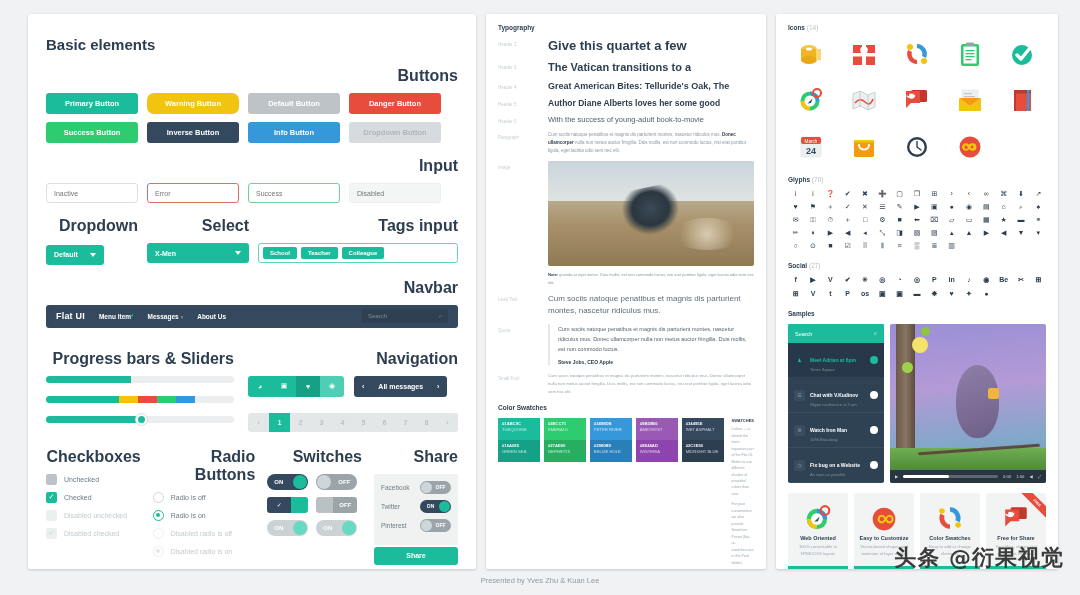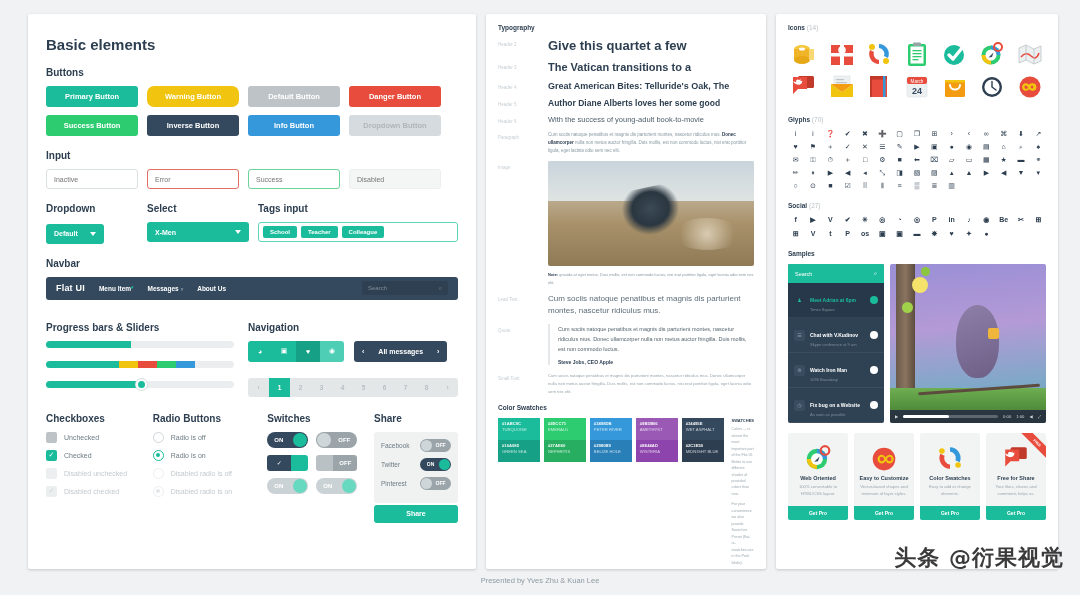--- a/index.html
+++ b/index.html
@@ -11,21 +11,21 @@
     position: relative;
   }
   .board { display: flex; gap: 10px; padding: 14px 22px 0 28px; }
 
   .panel { background: #fff; border-radius: 2px; box-shadow: 0 1px 3px rgba(0,0,0,.18); }
   .panel-basic { width: 448px; height: 555px; padding: 22px 18px; }
   .panel-typo  { width: 280px; height: 555px; padding: 10px 12px; overflow: hidden; }
   .panel-icons { width: 282px; height: 555px; padding: 10px 12px; overflow: hidden; }
 
   h1.section-title { font-size: 15px; color: #2c3e50; font-weight: bold; margin-bottom: 14px; }
-  h2.sub { font-size: 10px; color: #2c3e50; font-weight: bold; margin-bottom: 8px; }
+  h2.sub { font-size: 16px; color: #2c3e50; font-weight: bold; margin-bottom: 8px; text-align: right; }
   .mini-title { font-size: 6.5px; color: #2c3e50; font-weight: bold; margin-bottom: 7px; }
   .mini-title .cnt { color: #bdc3c7; font-weight: normal; }
 
   
   .btn-row { display: flex; gap: 9px; margin-bottom: 8px; }
   .btn {
     width: 92px; height: 21px; border-radius: 3px; border: none;
     color: #fff; font-size: 7.5px; font-weight: bold;
     display: flex; align-items: center; justify-content: center;
     cursor: pointer; font-family: inherit;
@@ -174,21 +174,21 @@
   .sw-grid { display: flex; gap: 4px; }
   .sw-col { width: 48px; }
   .sw-cell { height: 22px; padding: 3px 4px; color: rgba(255,255,255,.95); }
   .sw-cell .hex { font-size: 4.2px; font-weight: bold; display: block; }
   .sw-cell .nm  { font-size: 4.2px; opacity: .75; display: block; margin-top: 1px; }
   .sw-note { flex: 1; padding-left: 4px; }
   .sw-note .t { font-size: 4px; color: #2c3e50; font-weight: bold; margin-bottom: 3px; }
   .sw-note .p { font-size: 3.6px; color: #9aa7ae; line-height: 1.8; margin-bottom: 4px; }
 
   
-  .icon-grid { display: grid; grid-template-columns: repeat(7, 1fr); gap: 0 6px; margin-bottom: 14px; }
+  .icon-grid { display: grid; grid-template-columns: repeat(5, 1fr); gap: 14px 6px; margin-bottom: 14px; }
   .ico { height: 32px; display: flex; align-items: center; justify-content: center; }
   .glyph-grid { display: grid; grid-template-columns: repeat(15, 1fr); gap: 6px 2px; margin-bottom: 13px; }
   .gly { font-size: 7px; color: #2c3e50; text-align: center; line-height: 1; }
   .social-grid { display: grid; grid-template-columns: repeat(15, 1fr); gap: 7px 2px; margin-bottom: 13px; }
   .soc { font-size: 7px; color: #2c3e50; text-align: center; font-weight: bold; line-height: 1; }
 
   .samples-row { display: flex; gap: 6px; margin-bottom: 10px; }
   .todo { width: 96px; background: #2f4254; border-radius: 2px; overflow: hidden; }
   .todo-search { height: 19px; background: #1abc9c; display: flex; align-items: center; justify-content: space-between; padding: 0 7px; color: #fff; font-size: 5.5px; }
   .todo-item { display: flex; align-items: center; gap: 5px; padding: 5px 6px; border-bottom: 1px solid rgba(255,255,255,.06); }

